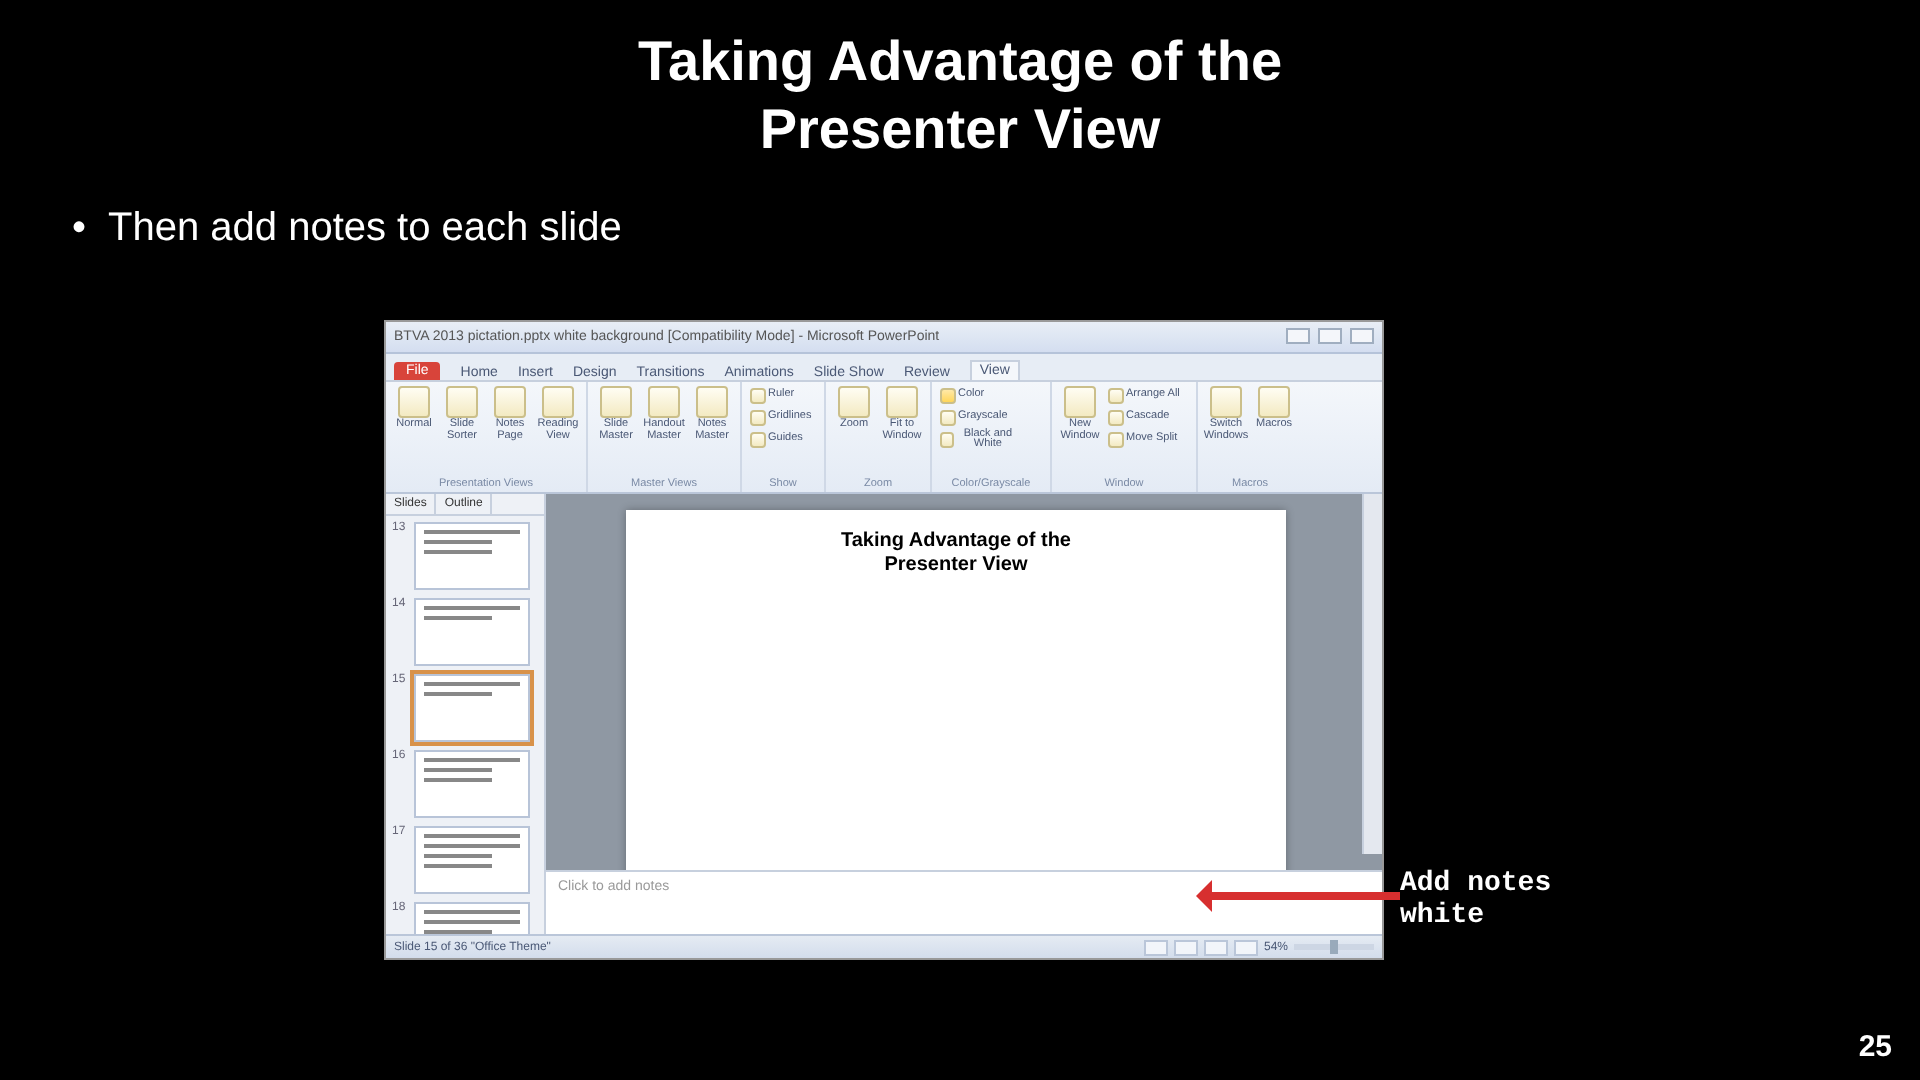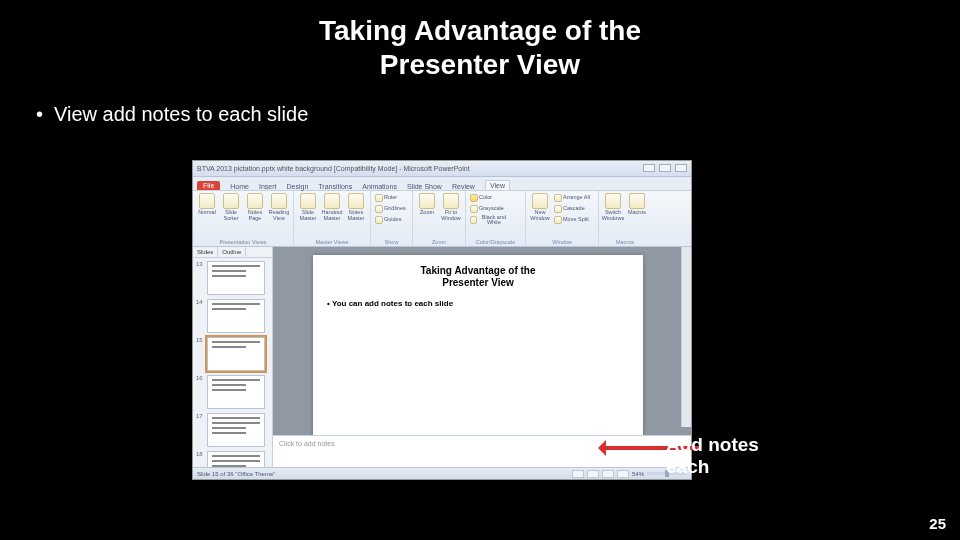--- a/index.html
+++ b/index.html
@@ -158,25 +158,26 @@
     display:flex; justify-content:space-between; align-items:center;
     font-size:6px; color:#4a5875; padding:0 4px;
   }
   .statusbar .right { display:flex; gap:3px; align-items:center; }
   .sb-btn { width:12px; height:8px; border:1px solid #bac6d9; background:#f2f5fa; }
   .sb-slider { width:40px; height:3px; background:#cdd6e4; position:relative; }
   .sb-slider::after{ content:""; position:absolute; left:18px; top:-2px; width:4px; height:7px; background:#9ab; }
   
   .annotation {
     position:absolute;
-    left: 666px;
+    left: 700px;
     top: 434px;
-    font-size: 19px;
+    font-size: 14px;
     font-weight: bold;
     line-height:1.15;
+    font-family:Liberation Mono, monospace;
   }
   .arrow {
     position:absolute;
     left: 600px;
     top: 446px;
     width: 100px; height: 4px;
     background:#d72f2f;
   }
   .arrow::before {
     content:"";
@@ -191,21 +192,21 @@
 </style>
 </head>
 <body>
 
 <div class="slide-title">
   <div>Taking Advantage of the</div>
   <div>Presenter View</div>
 </div>
 
 <div class="bullet-row">
-  <span class="dot">•</span><span>View add notes to each slide</span>
+  <span class="dot">•</span><span>Then add notes to each slide</span>
 </div>
 
 <div class="screenshot">
 
   <div class="win-title">
     <span>BTVA 2013 pictation.pptx white background [Compatibility Mode] - Microsoft PowerPoint</span>
     <span class="win-ctrls">
       <span></span>
       <span></span>
       <span></span>
@@ -405,21 +406,20 @@
       </div>
     </div>
 
     <div class="canvas-wrap">
       <div class="canvas-scroll">
         <div class="slide-canvas">
           <div class="ctitle">
             <div>Taking Advantage of the</div>
             <div>Presenter View</div>
           </div>
-          <div class="cbul">• <span>You can add notes to each slide</span></div>
         </div>
       </div>
       <div class="vscroll"></div>
       <div class="notes-pane">Click to add notes</div>
     </div>
   </div>
 
   <div class="statusbar">
     <span>Slide 15 of 36    "Office Theme"</span>
     <span class="right">
@@ -429,16 +429,16 @@
       <span class="sb-btn"></span>
       <span>54%</span>
       <span class="sb-slider"></span>
     </span>
   </div>
 </div>
 
 <div class="arrow"></div>
 <div class="annotation">
   <div>Add notes</div>
-  <div>each</div>
+  <div>white</div>
 </div>
 
 <div class="page-num">25</div>
 
 </body></html>

